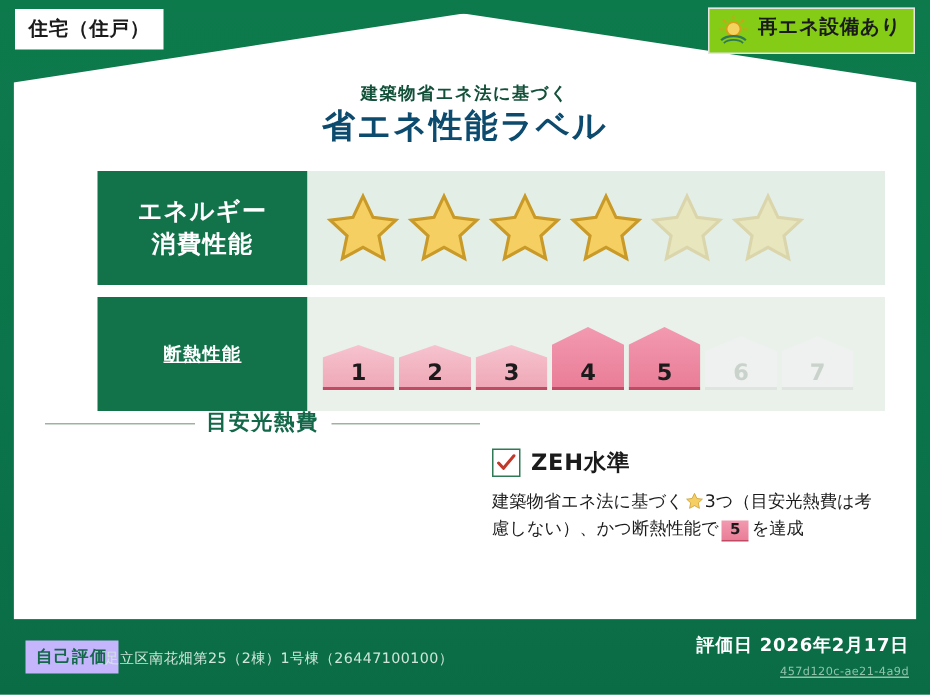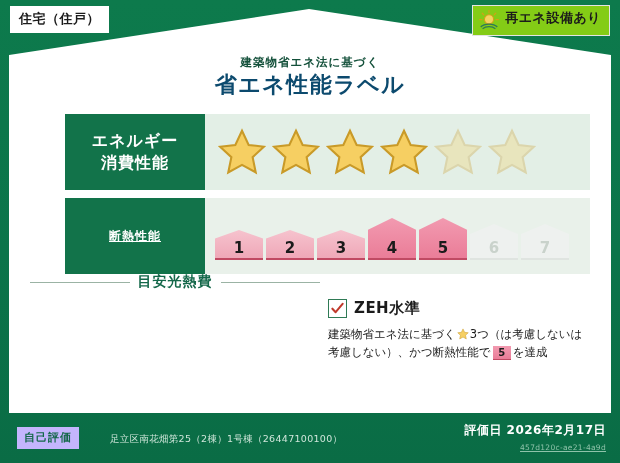--- a/index.html
+++ b/index.html
@@ -164,21 +164,21 @@
   }
   .self-eval{
     position:absolute;left:17px;bottom:14px;
     background:#c4b5fd;color:#14684a;
     font-size:11px;font-weight:bold;letter-spacing:1px;
     padding:3px 7px 4px 7px;
     font-family:Liberation Serif, serif;
   }
   .addr{
     position:absolute;left:70px;bottom:17px;
-    font-size:9.5px;color:#cfe6da;letter-spacing:0.3px;white-space:nowrap;padding-left:40px;
+    font-size:9.5px;color:#cfe6da;letter-spacing:0.3px;white-space:nowrap;
   }
   .eval-date{
     position:absolute;right:14px;bottom:24px;
     font-size:12px;font-weight:bold;color:#ffffff;letter-spacing:0.5px;white-space:nowrap;padding-left:22px;
   }
   .eval-hash{
     position:absolute;right:14px;bottom:11px;
     font-size:7.5px;color:#8fc3aa;letter-spacing:0.3px;white-space:nowrap;text-decoration:underline;
   }
 </style>
@@ -283,21 +283,21 @@
             <span class="zeh-check">
               <svg width="13" height="13" viewBox="0 0 14 14">
                   <path d="M1.5 7.2 L5 11 L12.5 2" stroke="#c0392b" stroke-width="2.2" fill="none" stroke-linecap="round" stroke-linejoin="round"></path>
                 </svg>
             </span>
             <span class="zeh-title">ZEH水準</span>
           </div>
           <div class="zeh-desc">
             <span>建築物省エネ法に基づく</span><svg class="inline-star" viewBox="0 0 24 24">
                 <polygon points="12,1.8 15.2,8.6 22.5,9.5 17.1,14.5 18.6,21.8 12,18.2 5.4,21.8 6.9,14.5 1.5,9.5 8.8,8.6" fill="#f6cf62" stroke="#c99a28" stroke-width="1"></polygon>
-              </svg><span>3つ（は考慮しない</span><span>は考慮しない）、かつ断熱性能で</span><span class="inline-chip">5</span><span>を達成</span>
+              </svg><span>3つ（目安光熱費</span><span>は考慮しない）、かつ断熱性能で</span><span class="inline-chip">5</span><span>を達成</span>
           </div>
         </div>
       </div>
 
     </div>
   </div>
 
   <div class="house-tag">住宅（住戸）</div>
 
   <div class="reene-badge">

